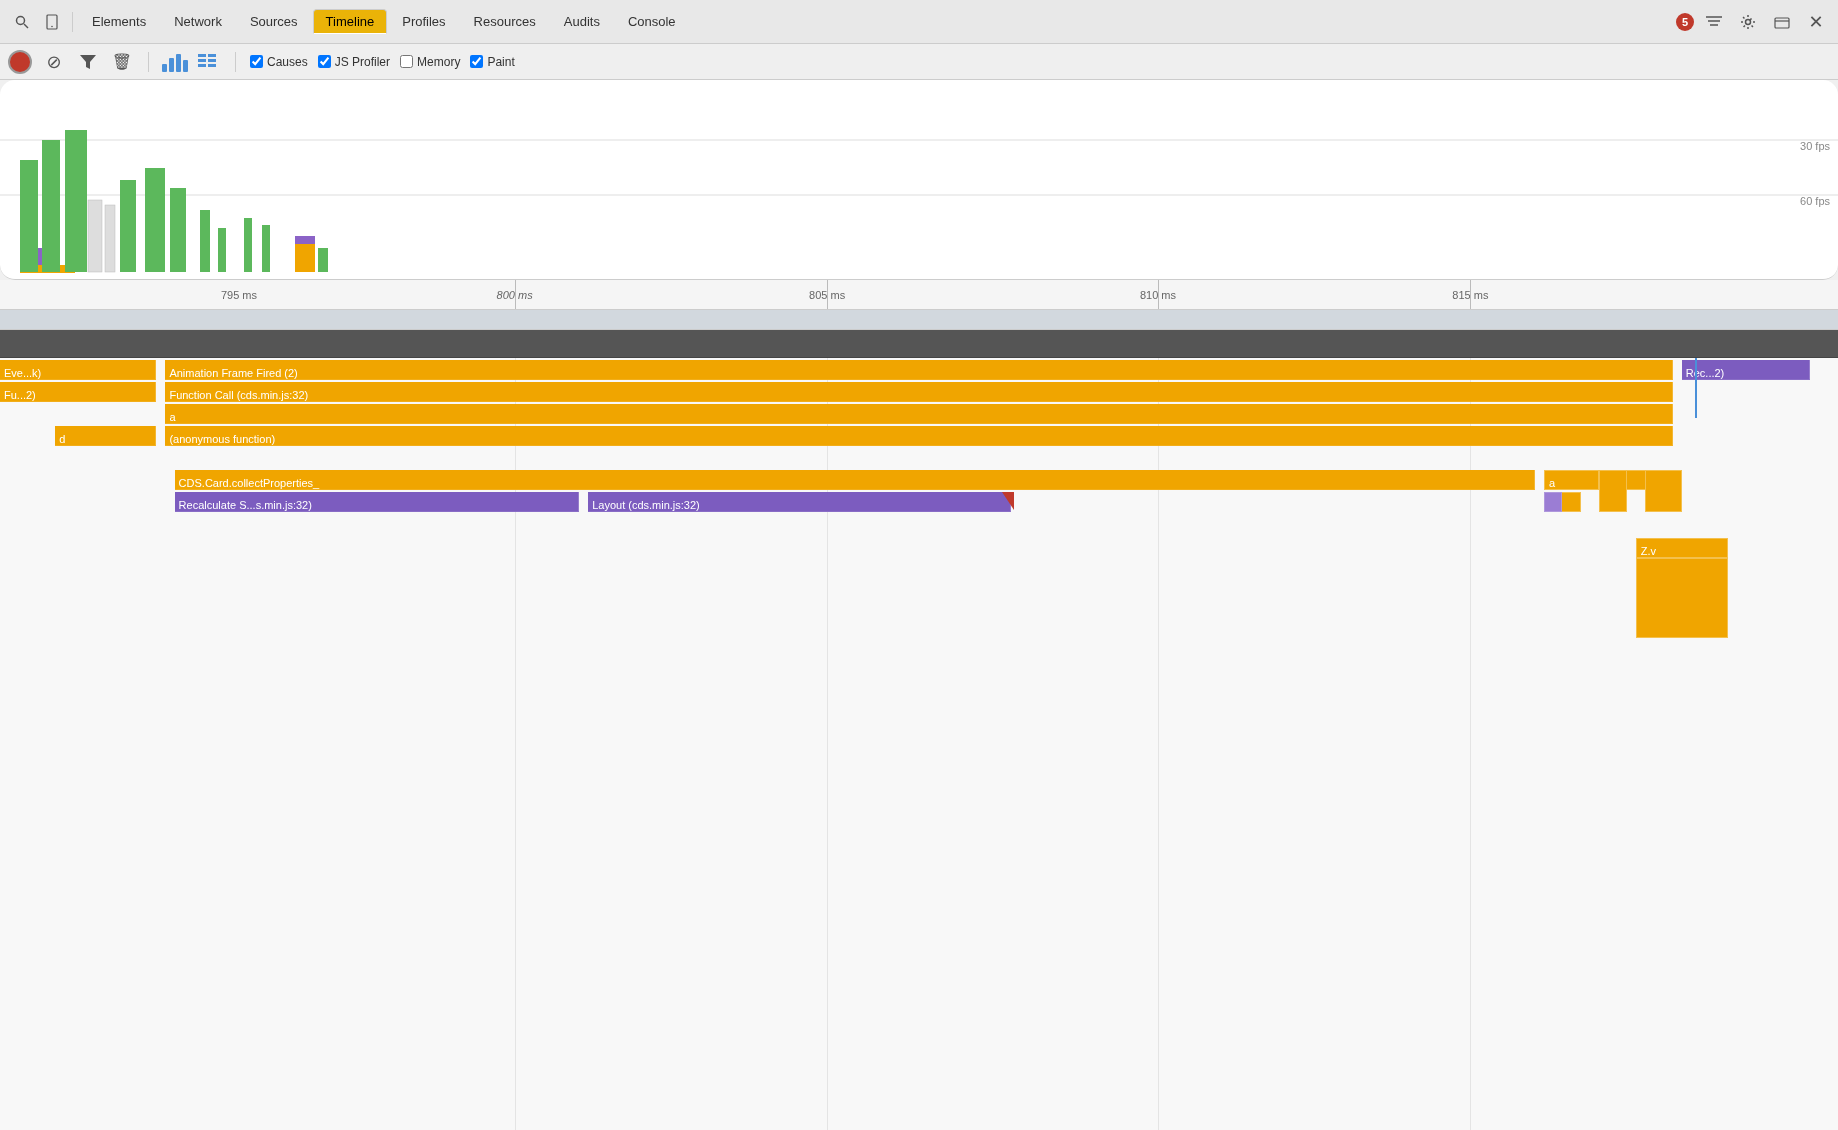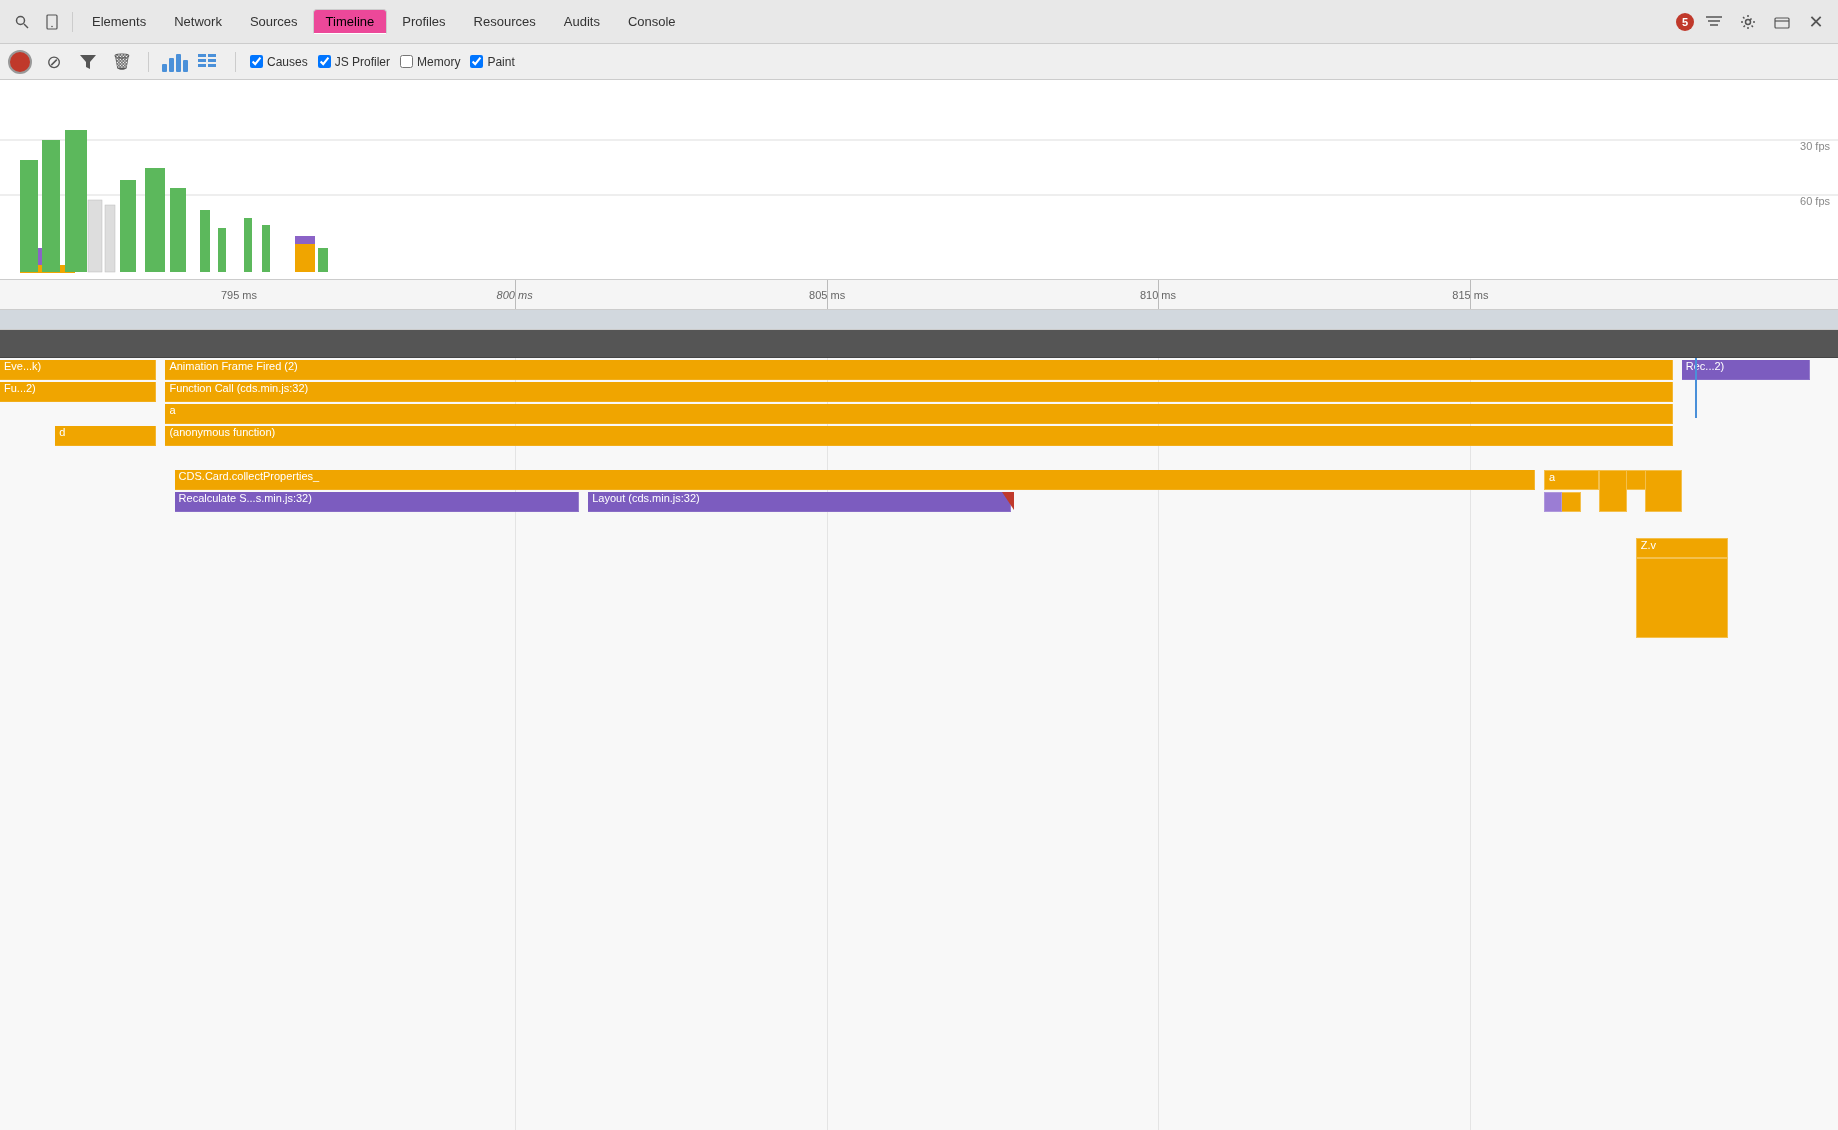--- a/index.html
+++ b/index.html
@@ -24,21 +24,21 @@
     }
     .toolbar-tab {
       padding: 4px 12px;
       border-radius: 4px 4px 0 0;
       cursor: pointer;
       font-size: 13px;
       color: #333;
       border: 1px solid transparent;
     }
     .toolbar-tab.active {
-      background: #ec4899;
+      background: #eab308;
       border-color: #ccc;
       border-bottom-color: #fff;
       color: #000;
     }
     .toolbar-icon {
       width: 28px;
       height: 28px;
       display: flex;
       align-items: center;
       justify-content: center;
@@ -122,20 +122,21 @@
       height: calc(100% - 80px);
     }
 
     
     .fps-chart {
       background: #fff;
       border-bottom: 1px solid #ccc;
       position: relative;
       height: 200px;
       overflow: hidden;
+      border-radius: 15px;
     }
     .fps-chart-inner {
       position: relative;
       width: 100%;
       height: 100%;
     }
     .fps-label {
       position: absolute;
       right: 8px;
       font-size: 11px;
@@ -169,21 +170,21 @@
       position: relative;
       background: #fff;
       overflow: hidden;
     }
 
     
     .flame-row {
       position: absolute;
       height: 20px;
       display: flex;
-      align-items: flex-start;
+      align-items: flex-end;
       padding: 0 4px;
       font-size: 11px;
       color: #fff;
       white-space: nowrap;
       overflow: hidden;
       border-right: 1px solid rgba(255,255,255,0.2);
       border-bottom: 1px solid rgba(255,255,255,0.1);
     }
     .flame-yellow { background: #f0a500; }
     .flame-purple { background: #7c5cbf; }

